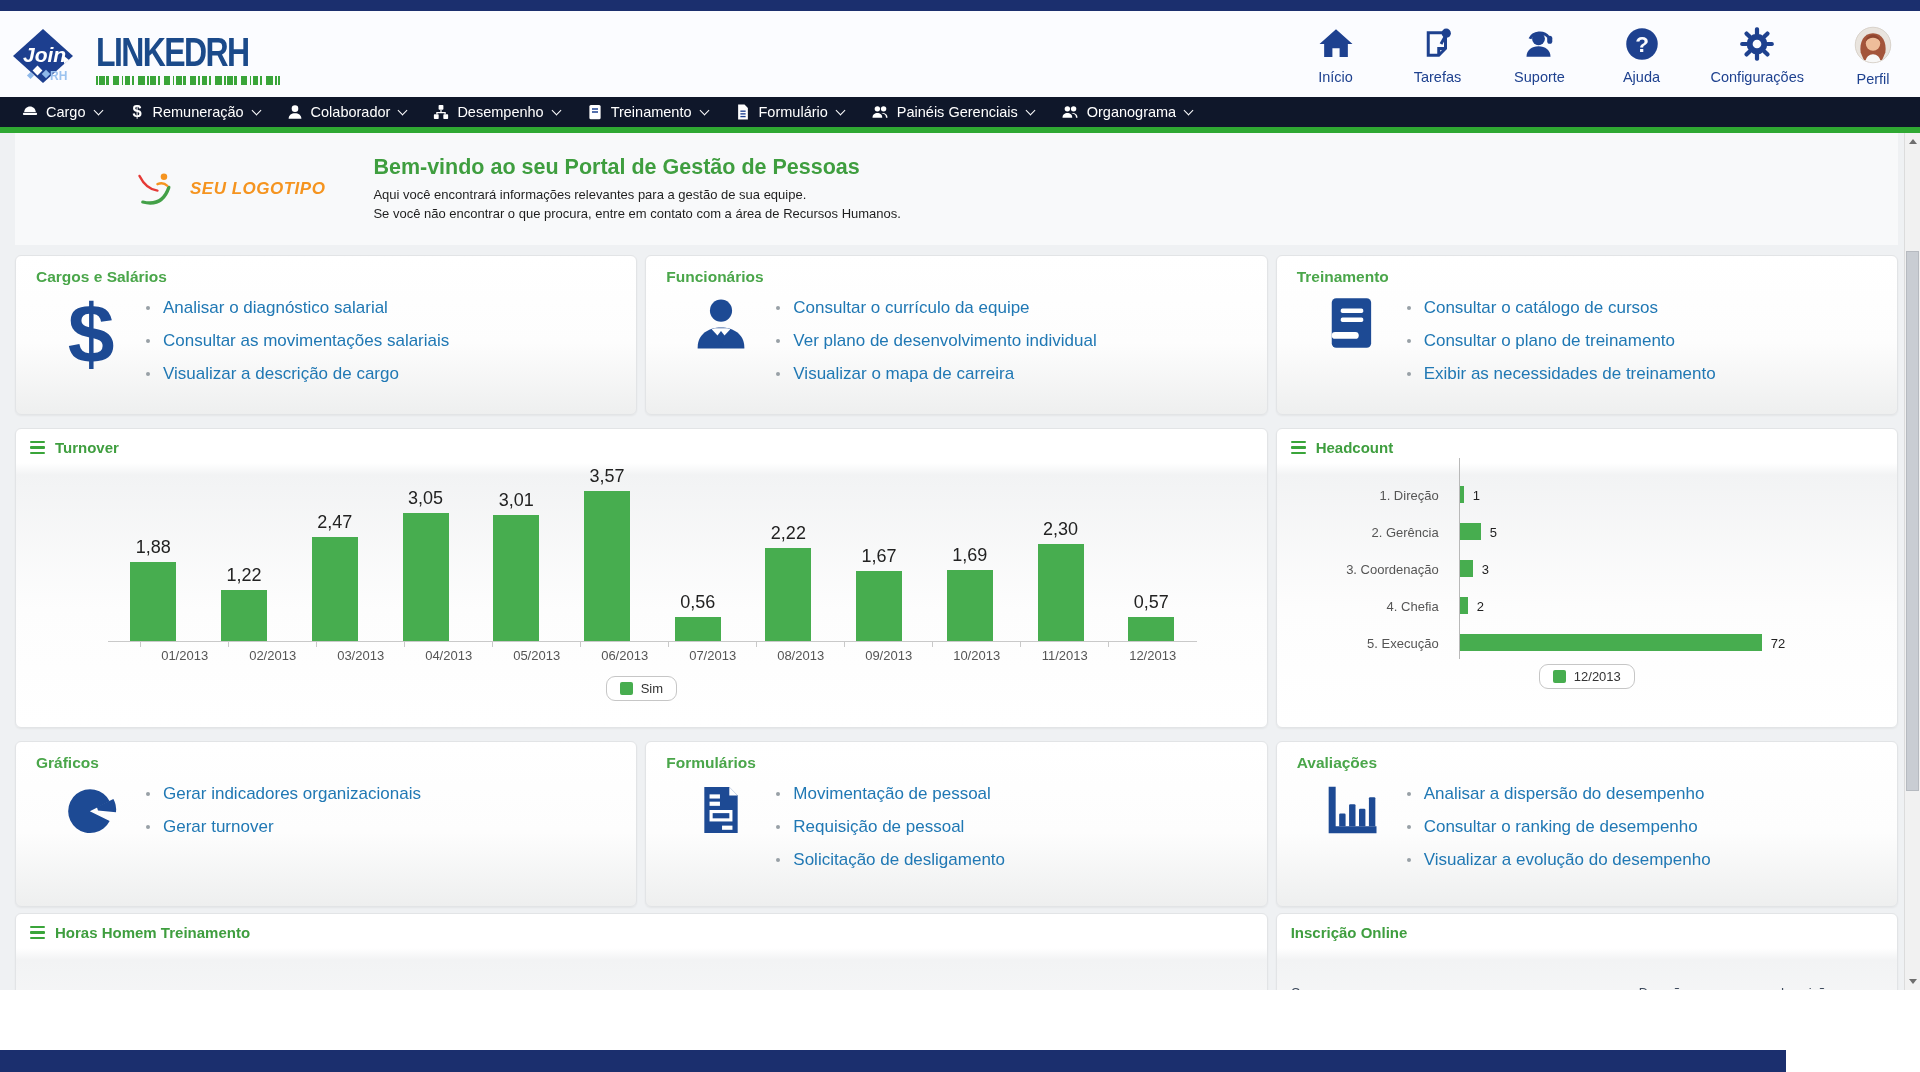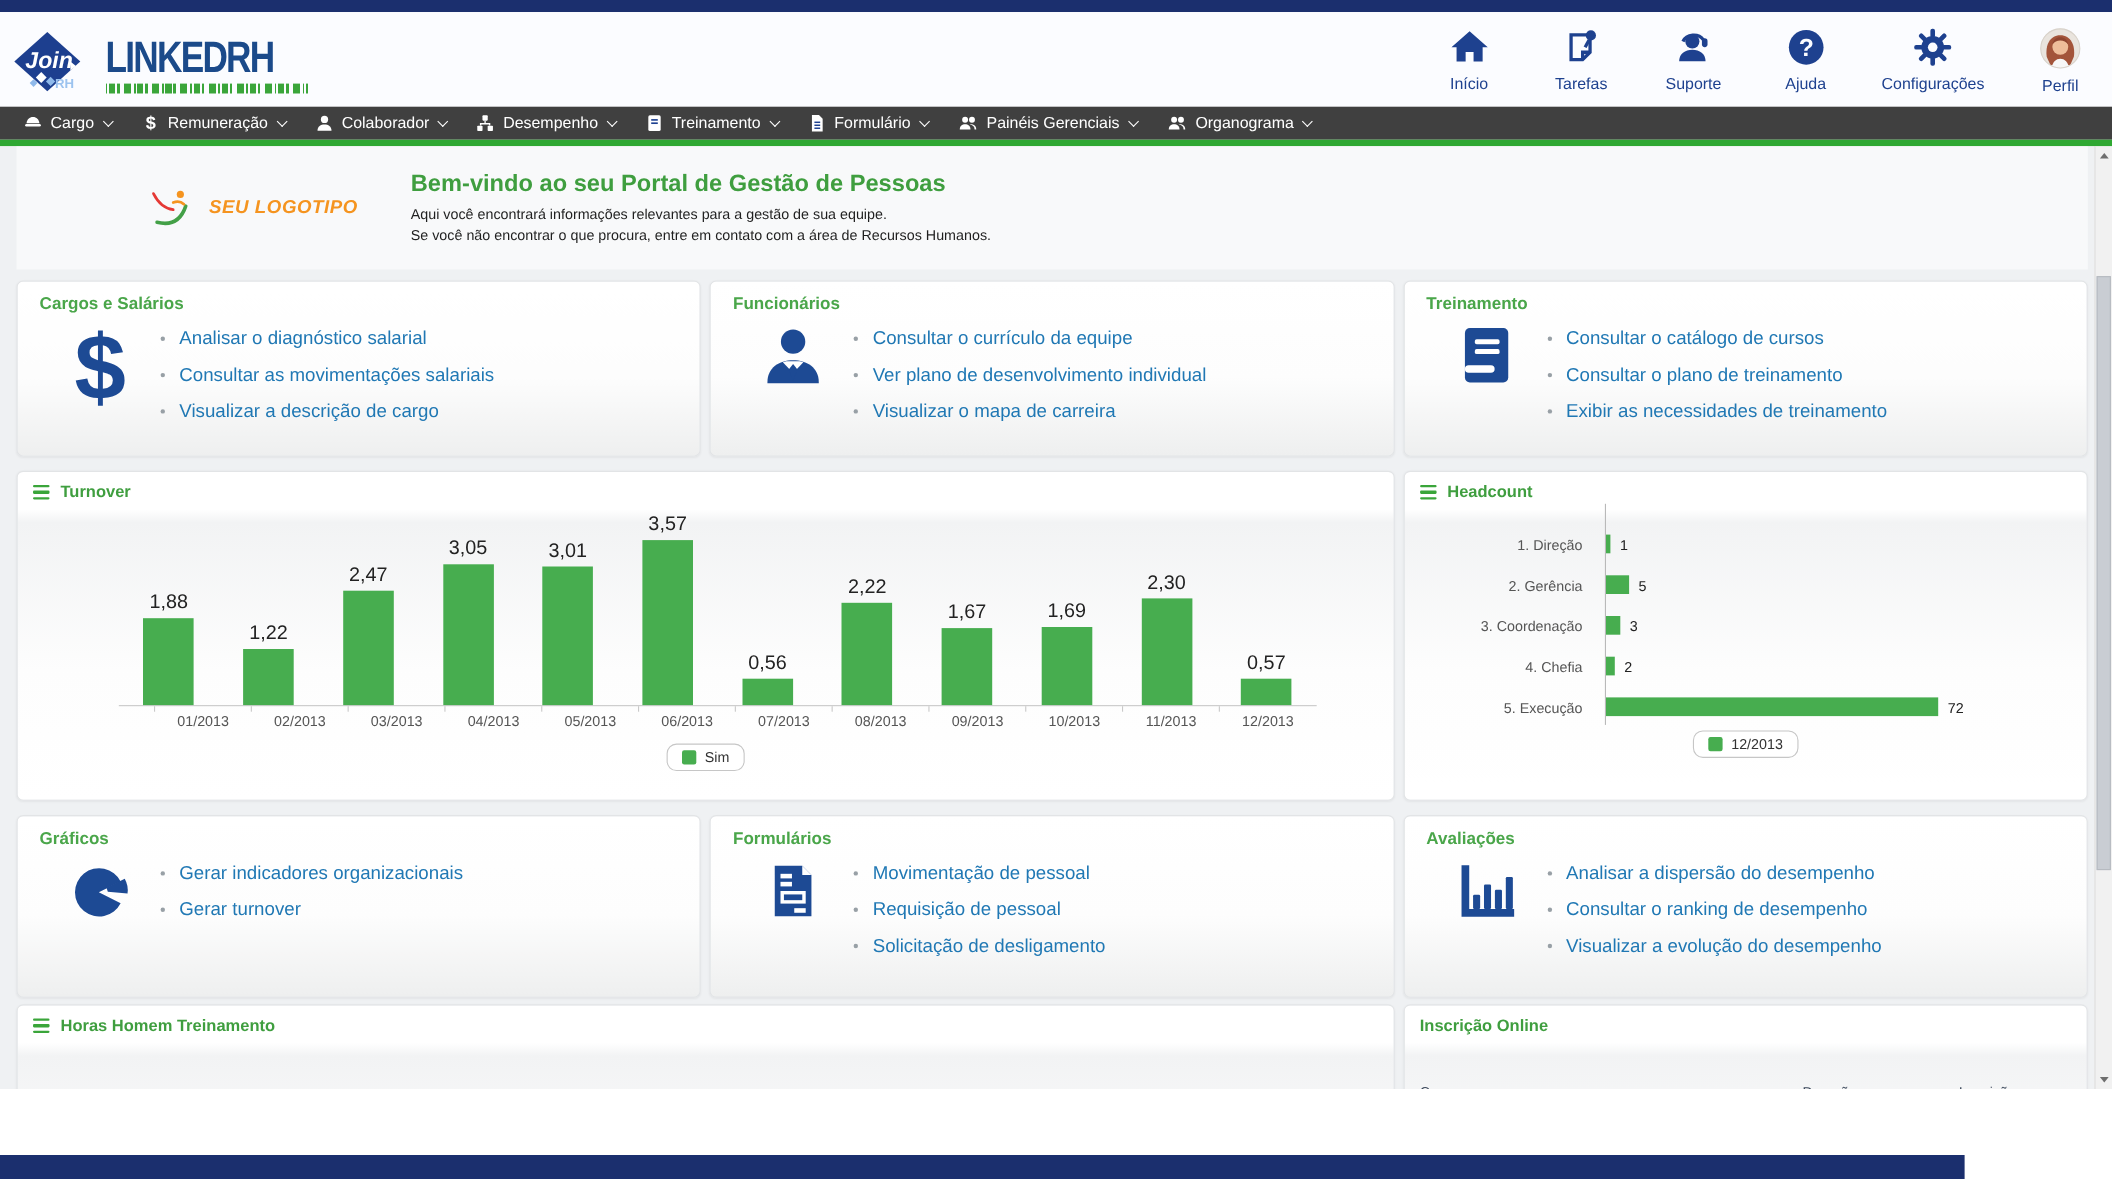--- a/index.html
+++ b/index.html
@@ -16,21 +16,21 @@
   .brand{display:flex;align-items:flex-end;gap:20px;padding-top:8px}
   .wordmark-wrap{transform:scaleX(.8);transform-origin:left bottom;padding-bottom:4px}
   .wordmark{font-size:40px;font-weight:bold;color:#1b4a8a;letter-spacing:-2px;line-height:1}
   .barcode{margin-top:4px;height:9px;width:230px;
     background:repeating-linear-gradient(90deg,#3aa53a 0 2px,transparent 2px 4px,#3aa53a 4px 11px,transparent 11px 13px,#3aa53a 13px 16px,transparent 16px 21px,#3aa53a 21px 29px,transparent 29px 32px)}
   .quick-nav{display:flex;align-items:flex-start;gap:36px;padding-top:4px}
   .qitem{display:flex;flex-direction:column;align-items:center;gap:3px;min-width:66px;cursor:pointer}
   .qlabel{font-size:14.5px;font-weight:normal;color:#1e418f;white-space:nowrap}
 
   
-  .navbar{height:30px;background:#404040;display:flex;align-items:center;padding-left:8px}
+  .navbar{height:30px;background:#0f172a;display:flex;align-items:center;padding-left:8px}
   .nitem{display:flex;align-items:center;color:#fff;font-size:14.5px;padding:0 13px;height:100%;cursor:pointer;white-space:nowrap}
   .nitem svg{margin-right:7px;flex:none}
   .chev{width:7px;height:7px;border-right:1.7px solid #fff;border-bottom:1.7px solid #fff;transform:rotate(45deg);margin-left:9px;margin-top:-4px;flex:none}
   .green-line{height:6px;background:#2fa832}
 
   
   .viewport{position:absolute;top:133px;left:0;width:1904px;height:857px;background:#eff1f3;padding:0 6px 0 15px;overflow:hidden}
   .scrollbar{position:absolute;top:133px;right:0;width:16px;height:857px;background:#f1f1f1;border-left:1px solid #dcdcdc}
   .sb-btn{position:absolute;left:0;width:15px;height:17px;display:flex;align-items:center;justify-content:center;cursor:pointer}
   .sb-up{top:0}.sb-down{bottom:0}

